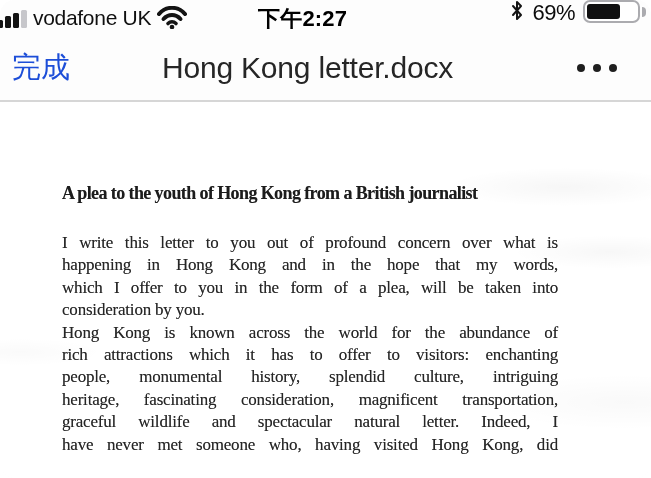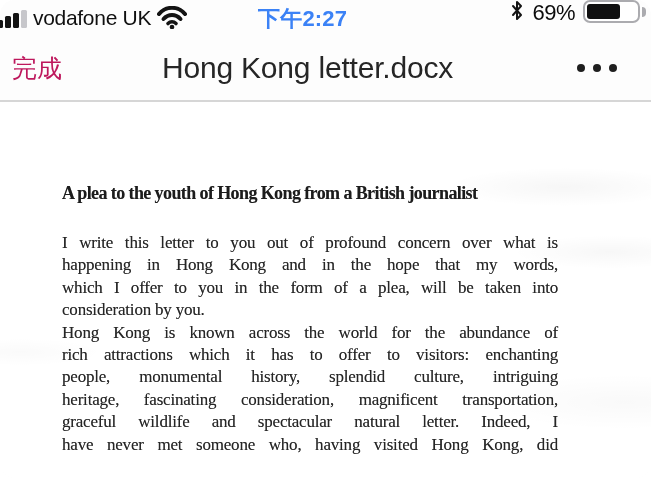--- a/index.html
+++ b/index.html
@@ -9,31 +9,31 @@
   }
 
   
   .status-bar { position:absolute; top:0; left:0; right:0; height:35px; background:#fdfdfd; }
   .sb-left { position:absolute; left:0; top:0; height:35px; display:flex; align-items:center; gap:6px; }
   .signal { display:flex; align-items:flex-end; gap:2px; margin-left:-3px; height:20px; }
   .signal .bar { width:6px; background:#141414; border-radius:1.5px; }
   .signal .b1 { height:8px; } .signal .b2 { height:12px; } .signal .b3 { height:15px; }
   .signal .b4 { height:18px; background:#c7c7cb; }
   .carrier { font-size:21px; color:#101010; letter-spacing:-0.3px; }
-  .sb-time { position:absolute; left:258px; top:4px; font-size:22px; font-weight:bold; color:#3b82f6; letter-spacing:0.2px; }
+  .sb-time { position:absolute; left:258px; top:4px; font-size:22px; font-weight:bold; color:#000000; letter-spacing:0.2px; }
   .sb-right { position:absolute; right:4px; top:0; height:35px; display:flex; align-items:flex-start; gap:8px; }
   .battery-pct { font-size:22px; color:#0c0c0c; letter-spacing:-0.5px; }
   .battery { position:relative; width:53px; height:19px; border:2.5px solid #ababaf; border-radius:7px; margin-right:7px; background:#fff; }
   .battery-fill { position:absolute; left:2px; top:2px; bottom:2px; background:#101010; border-radius:3px; }
   .battery-nub { position:absolute; right:-8px; top:4.5px; width:4.5px; height:10px; background:#ababaf; border-radius:0 4px 4px 0; }
 
   
   .nav-bar { position:absolute; top:35px; left:0; right:0; height:65px; background:#fdfdfd; border-bottom:2px solid #d6d6d6; }
   .done-btn { position:absolute; left:12px; top:50%; transform:translateY(-50%);
-    font-family:"Liberation Sans", sans-serif; font-size:25px; color:#be185d;
+    font-family:"Liberation Sans", sans-serif; font-size:29px; color:#1d4ed8;
     background:none; border:none; padding:0; cursor:pointer; }
   .nav-title { position:absolute; left:162px; top:50%; transform:translateY(-50%);
     font-size:30px; color:#262626; letter-spacing:-0.2px; white-space:nowrap; }
   .more-btn { position:absolute; right:30px; top:50%; transform:translateY(-50%);
     display:flex; gap:8px; background:none; border:none; padding:4px; cursor:pointer; }
   .more-btn .dot { width:8px; height:8px; border-radius:50%; background:#1f1f1f; }
 
   
   .doc {
     position:absolute; top:102px; left:0; right:0; bottom:0; background:#ffffff;

